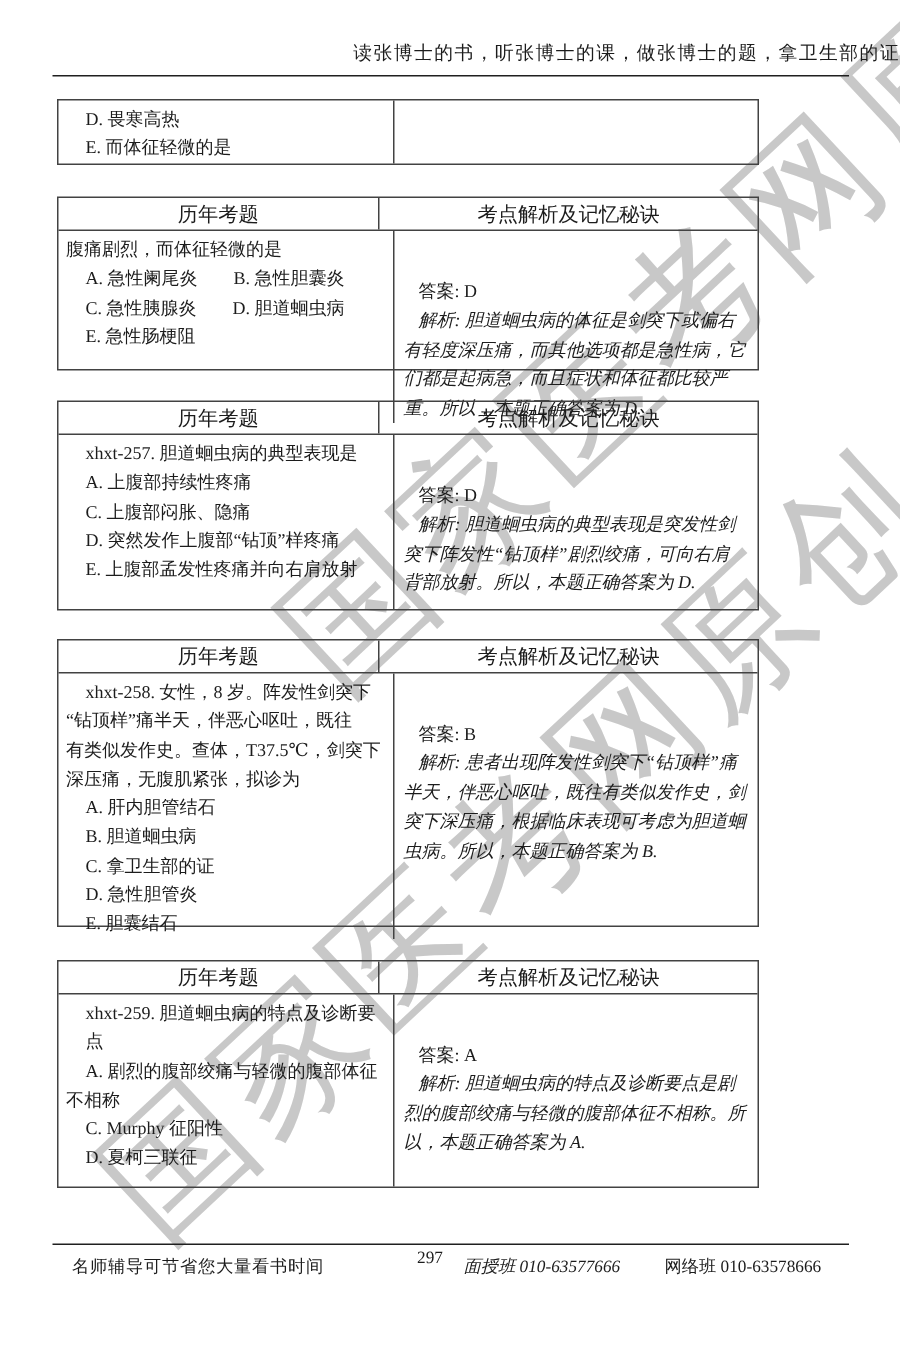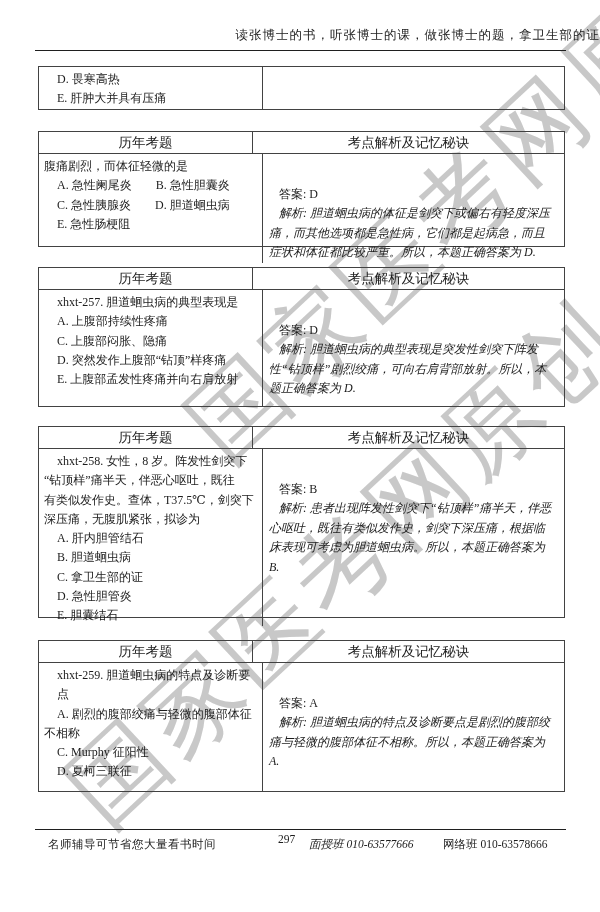--- a/index.html
+++ b/index.html
@@ -22,21 +22,21 @@
   
   .slogan{
     position:absolute;top:27px;left:0;right:0;z-index:1;
     text-align:right;font-size:12.5px;letter-spacing:1px;
   }
   .hrule{position:absolute;left:35px;width:531px;z-index:1;border-top:1.6px solid #1f1f1f;}
   .hrule-top{top:50px;}
   .hrule-bottom{top:829px;border-top-width:1.2px;}
   
   .qtable{
-    position:absolute;left:38px;width:527px;z-index:1;
+    position:absolute;left:38px;width:468px;z-index:1;
     border:1px solid #424242;box-sizing:border-box;
     display:flex;flex-direction:column;background:transparent;
   }
   .thead{display:flex;height:21px;border-bottom:1px solid #424242;flex:none;}
   .th{font-size:13.5px;line-height:21px;text-align:center;box-sizing:border-box;}
   .col-left{width:214px;border-right:1px solid #424242;flex:none;}
   .col-right{flex:1;}
   .tbody{display:flex;flex:1;align-items:stretch;}
   .cell-left{padding:3px 4px 0 5px;}
   .cell-right{padding:3px 8px 0 6px;}
@@ -59,21 +59,21 @@
   <div class="wm wm1" style="color: rgb(198, 198, 198);">国家医考网原创</div>
   <div class="wm wm2" style="color: rgb(198, 198, 198);">国家医考网原创</div>
 
   <div class="slogan">读张博士的书，听张博士的课，做张博士的题，拿卫生部的证</div>
   <div class="hrule hrule-top"></div>
 
   <div class="qtable" style="top:66px;height:44px;">
     <div class="tbody">
       <div class="col-left cell-left">
         <div class="ln">D. 畏寒高热</div>
-        <div class="ln">E. 肝肿大并具有压痛</div>
+        <div class="ln">E. 而体征轻微的是</div>
       </div>
       <div class="col-right cell-right"></div>
     </div>
   </div>
 
   <div class="qtable" style="top:131px;height:116px;">
     <div class="thead">
       <div class="th col-left">历年考题</div>
       <div class="th col-right">考点解析及记忆秘诀</div>
     </div>

